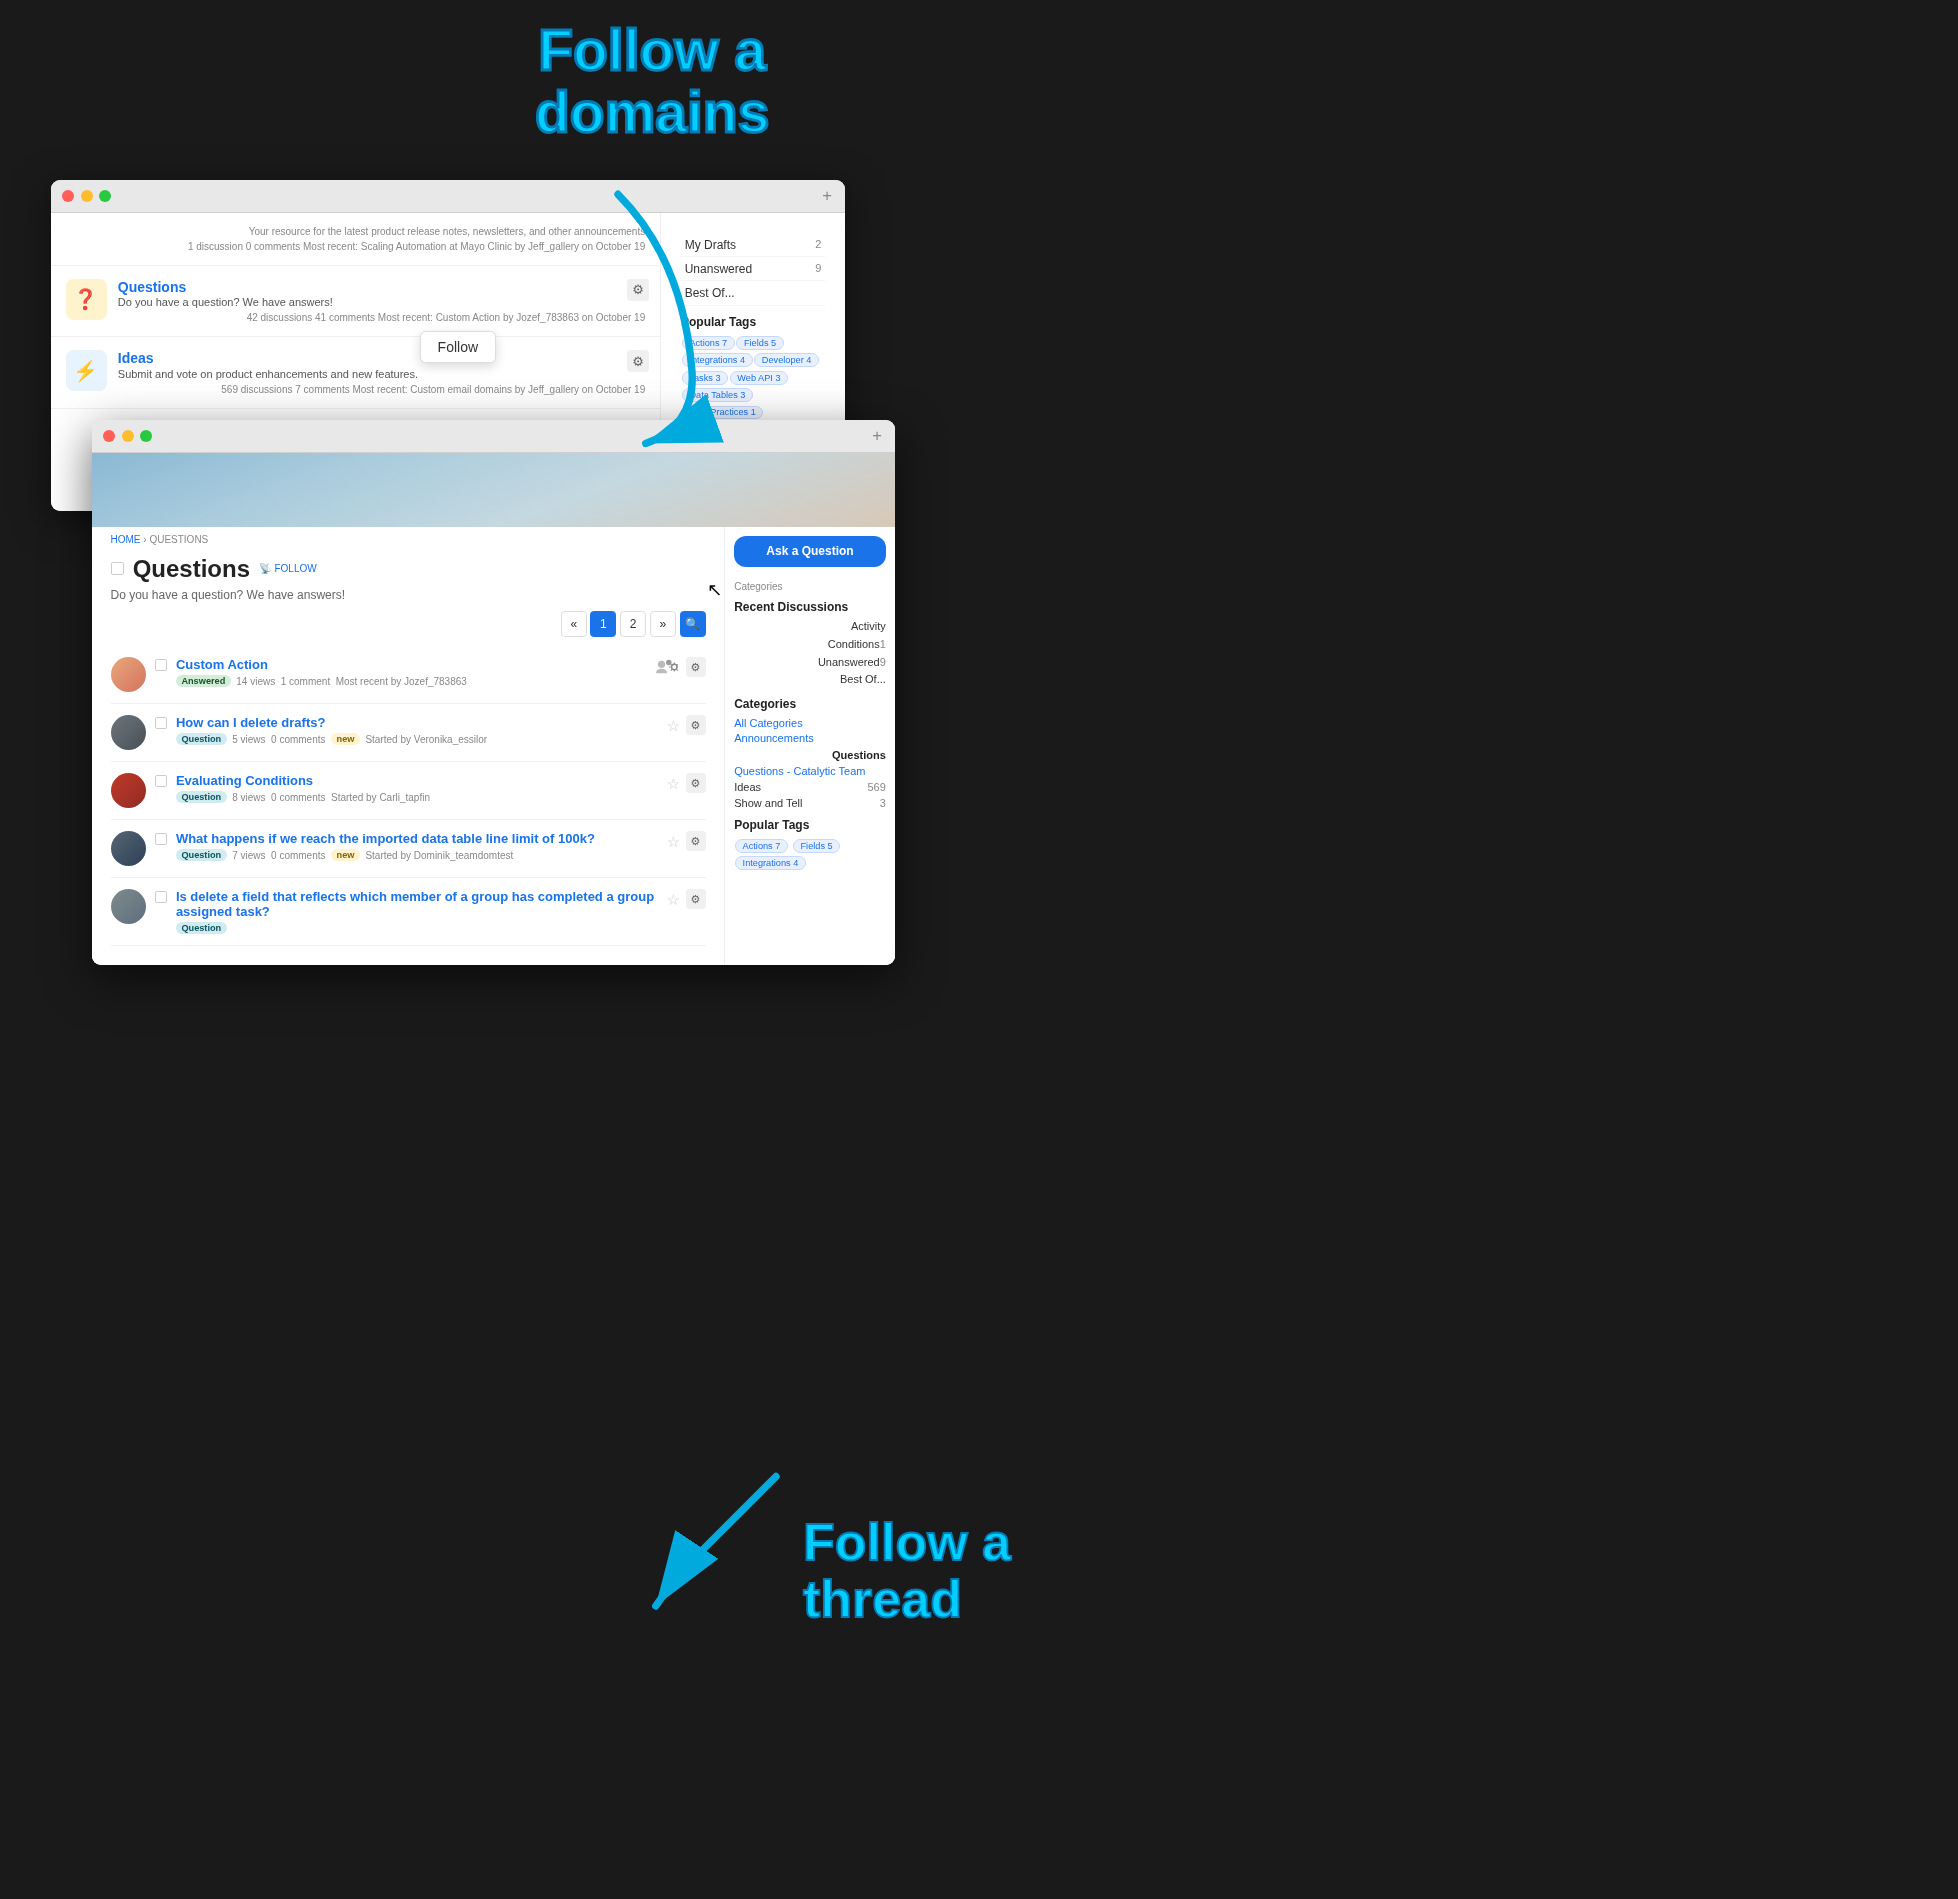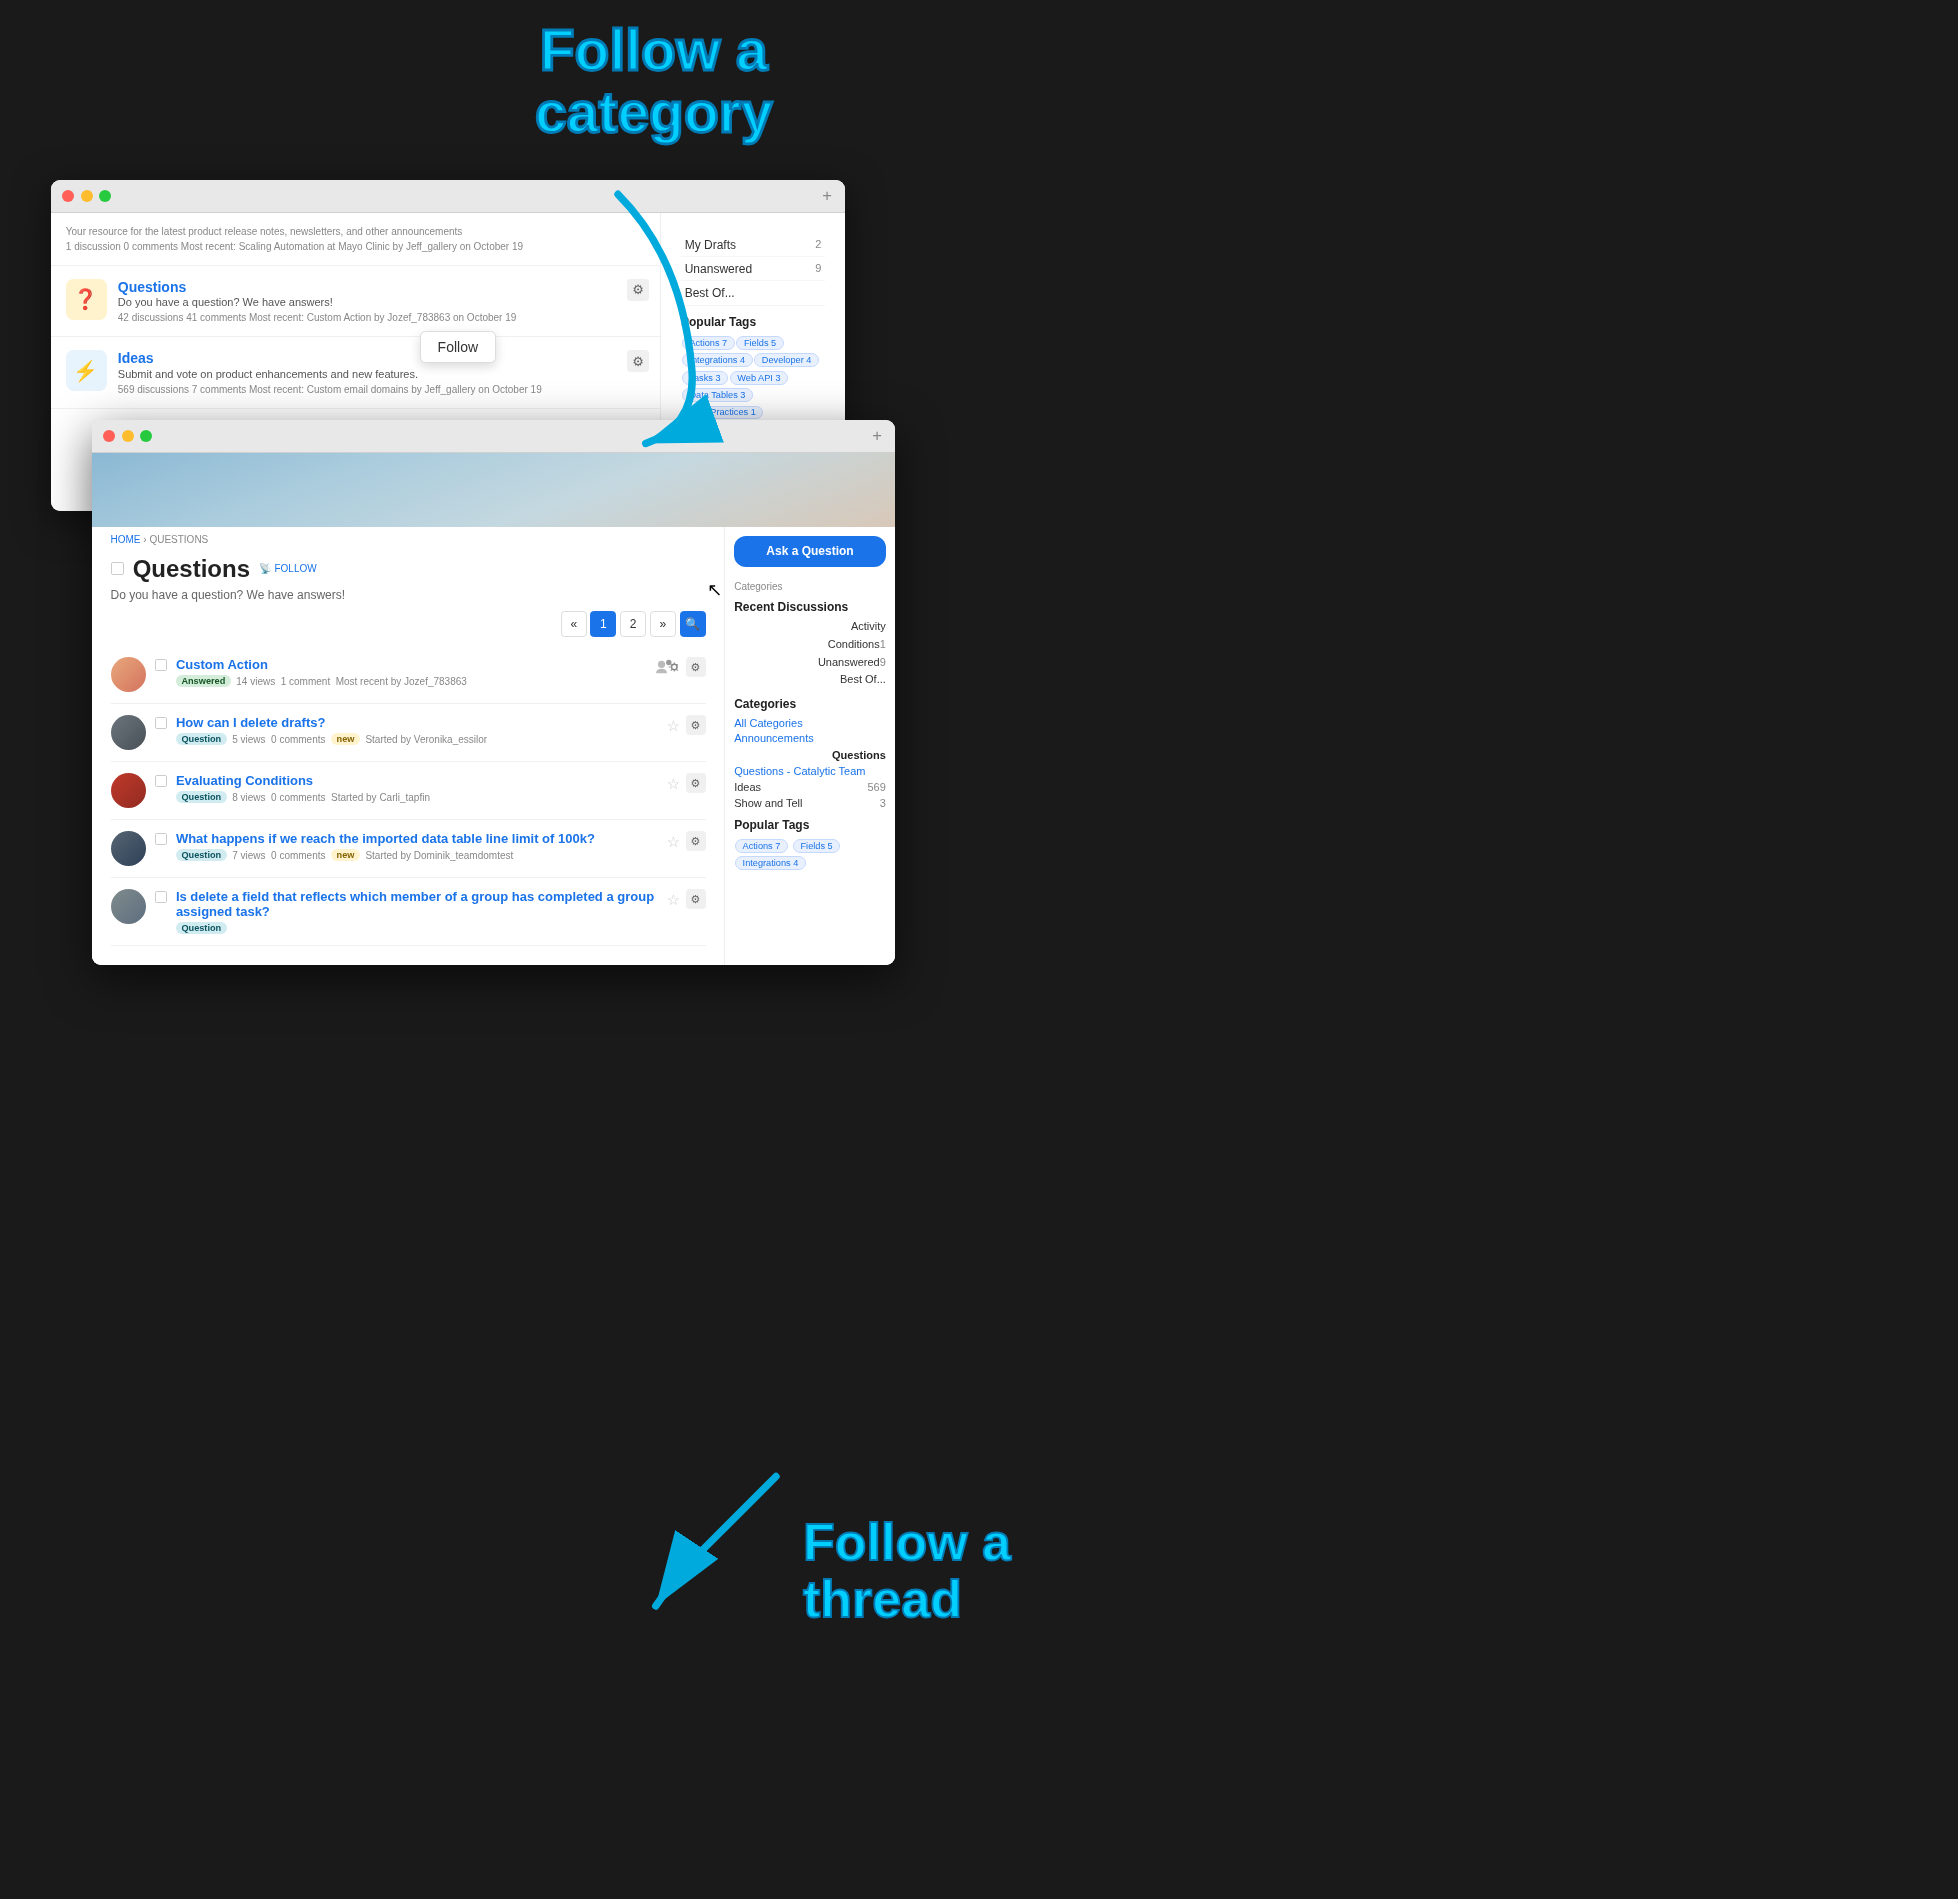--- a/index.html
+++ b/index.html
@@ -125,21 +125,21 @@
     .cat-icon-ideas { background: #e8f4fd; }
 
     .cat-body { flex: 1; }
     .cat-title {
       color: #1a73e8;
       font-weight: 600;
       font-size: 14px;
       margin-bottom: 1.8px;
     }
     .cat-desc { color: #555; font-size: 11px; margin-bottom: 3.7px; }
-    .cat-meta { color: #888; font-size: 10px; }
+    .cat-meta { color: #888; font-size: 10px; text-align: right; }
 
     .cat-gear {
       position: absolute;
       right: 11px;
       top: 13px;
       width: 22px;
       height: 22px;
       background: #f0f0f0;
       border-radius: 3.7px;
       display: flex;
@@ -477,21 +477,21 @@
       top: 1458px;
       left: 628px;
       z-index: 150;
     }
   </style>
 </head>
 <body>
 
 <div class="annotation-follow-category">
   <div>Follow a</div>
-  <div>category</div>
+  <div>domains</div>
 </div>
 
 <svg class="curved-arrow-1" width="240" height="277" viewBox="0 0 260 300">
   <defs>
     <marker id="arrowhead1" markerWidth="10" markerHeight="7" refX="10" refY="3.5" orient="auto">
       <polygon points="0 0, 10 3.5, 0 7" fill="#00aadd"></polygon>
     </marker>
   </defs>
   <path d="M 130 10 Q 200 80 210 200 Q 215 260 160 280" stroke="#00aadd" stroke-width="8" fill="none" stroke-linecap="round" marker-end="url(#arrowhead1)"></path>
 </svg>

